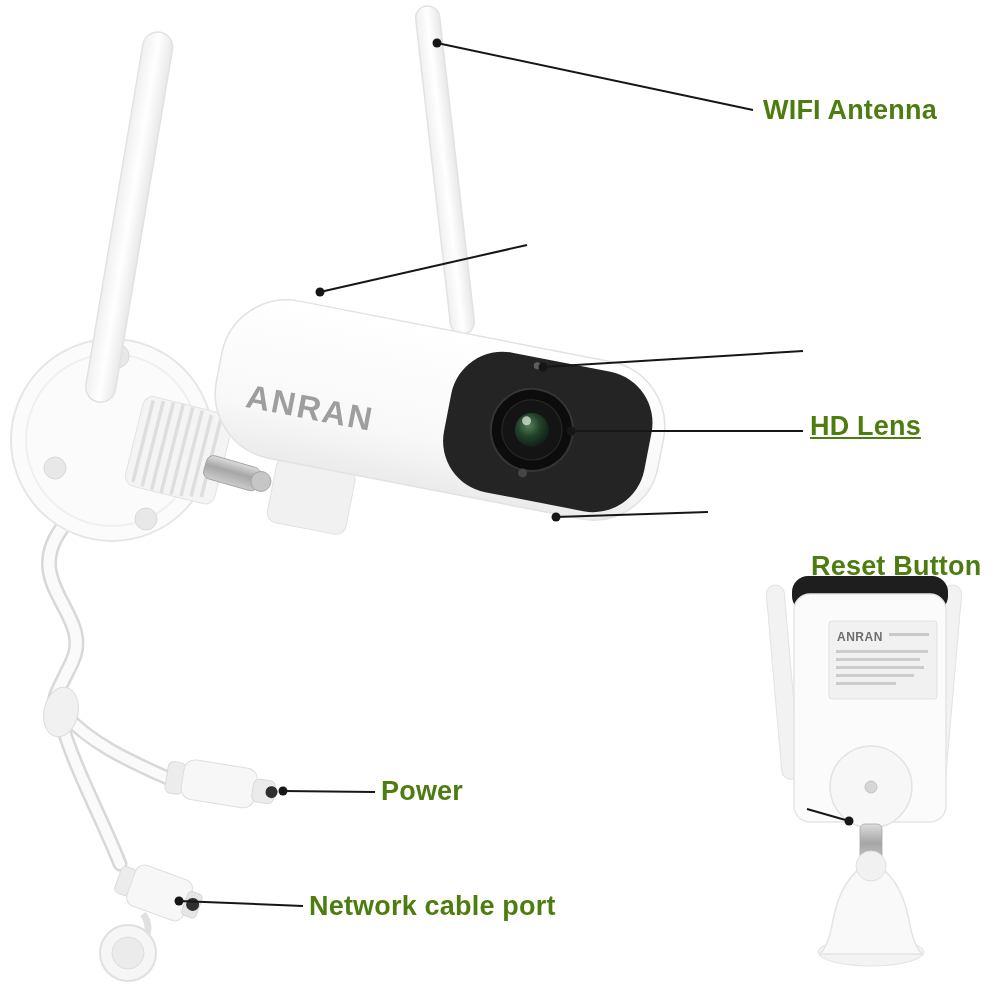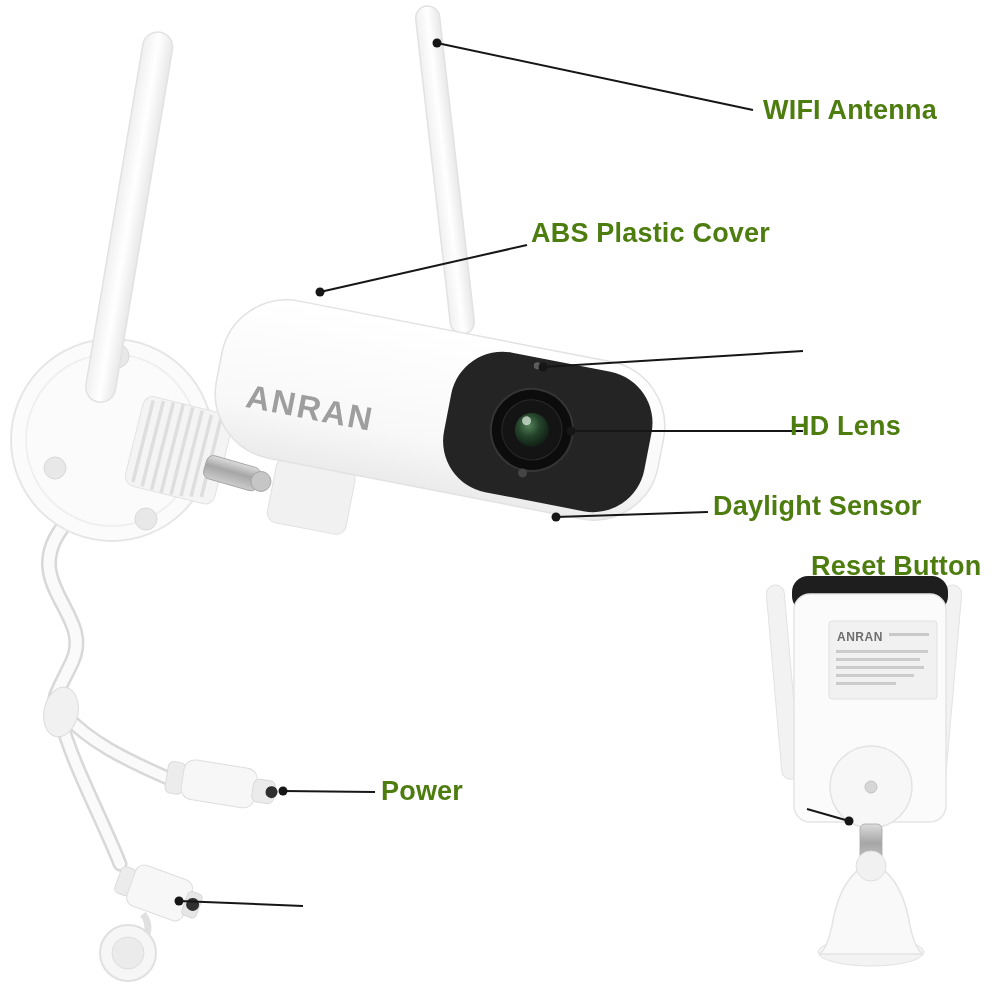--- a/index.html
+++ b/index.html
@@ -160,19 +160,18 @@
       <circle cx="543" cy="367" r="4.5"></circle>
       <circle cx="571" cy="431" r="4.5"></circle>
       <circle cx="556" cy="517" r="4.5"></circle>
       <circle cx="283" cy="791" r="4.5"></circle>
       <circle cx="179" cy="901" r="4.5"></circle>
       <circle cx="849" cy="821" r="4.5"></circle>
     </g>
   </svg>
 
   <div class="callout-label" style="left:763px; top:96px;">WIFI Antenna</div>
-  <div class="callout-label" style="left:531px; top:219px;">ABS Plastic Cover</div>
-  <div class="callout-label" style="left:790px; top:412px;">HD Lens</div>
-  <div class="callout-label" style="left:713px; top:492px;">Daylight Sensor</div>
+  <div class="callout-label" style="left:810px; top:412px;text-decoration:underline;">HD Lens</div>
   <div class="callout-label" style="left:811px; top:552px;">Reset Button</div>
   <div class="callout-label" style="left:381px; top:777px;text-align:center;">Power</div>
+  <div class="callout-label" style="left:309px; top:892px;">Network cable port</div>
 
 </div>
 
 </body></html>

